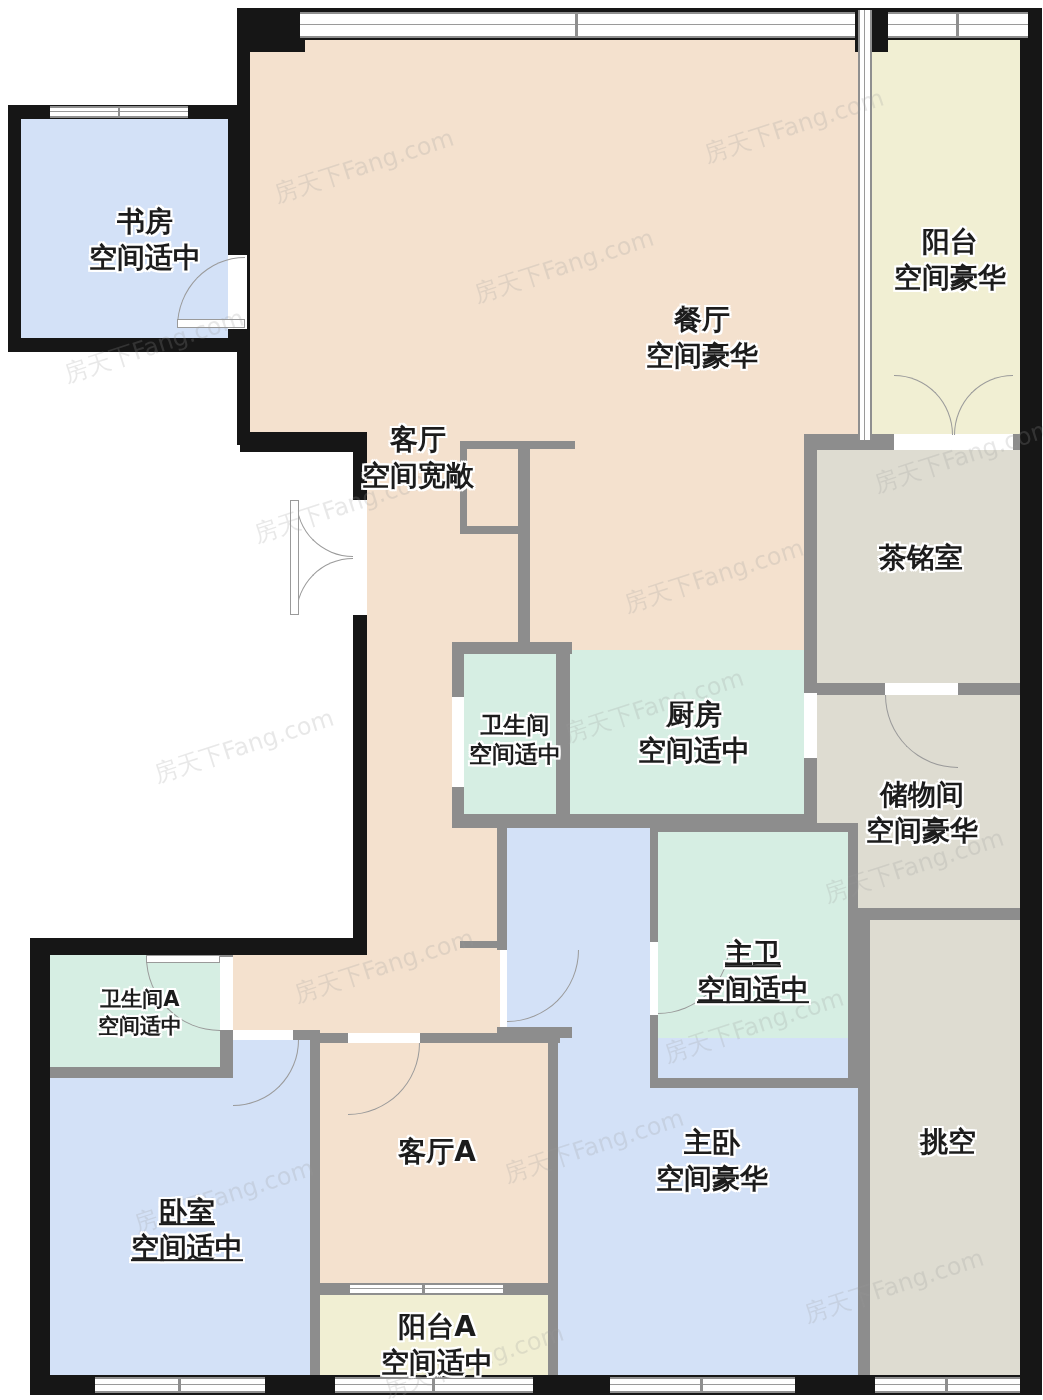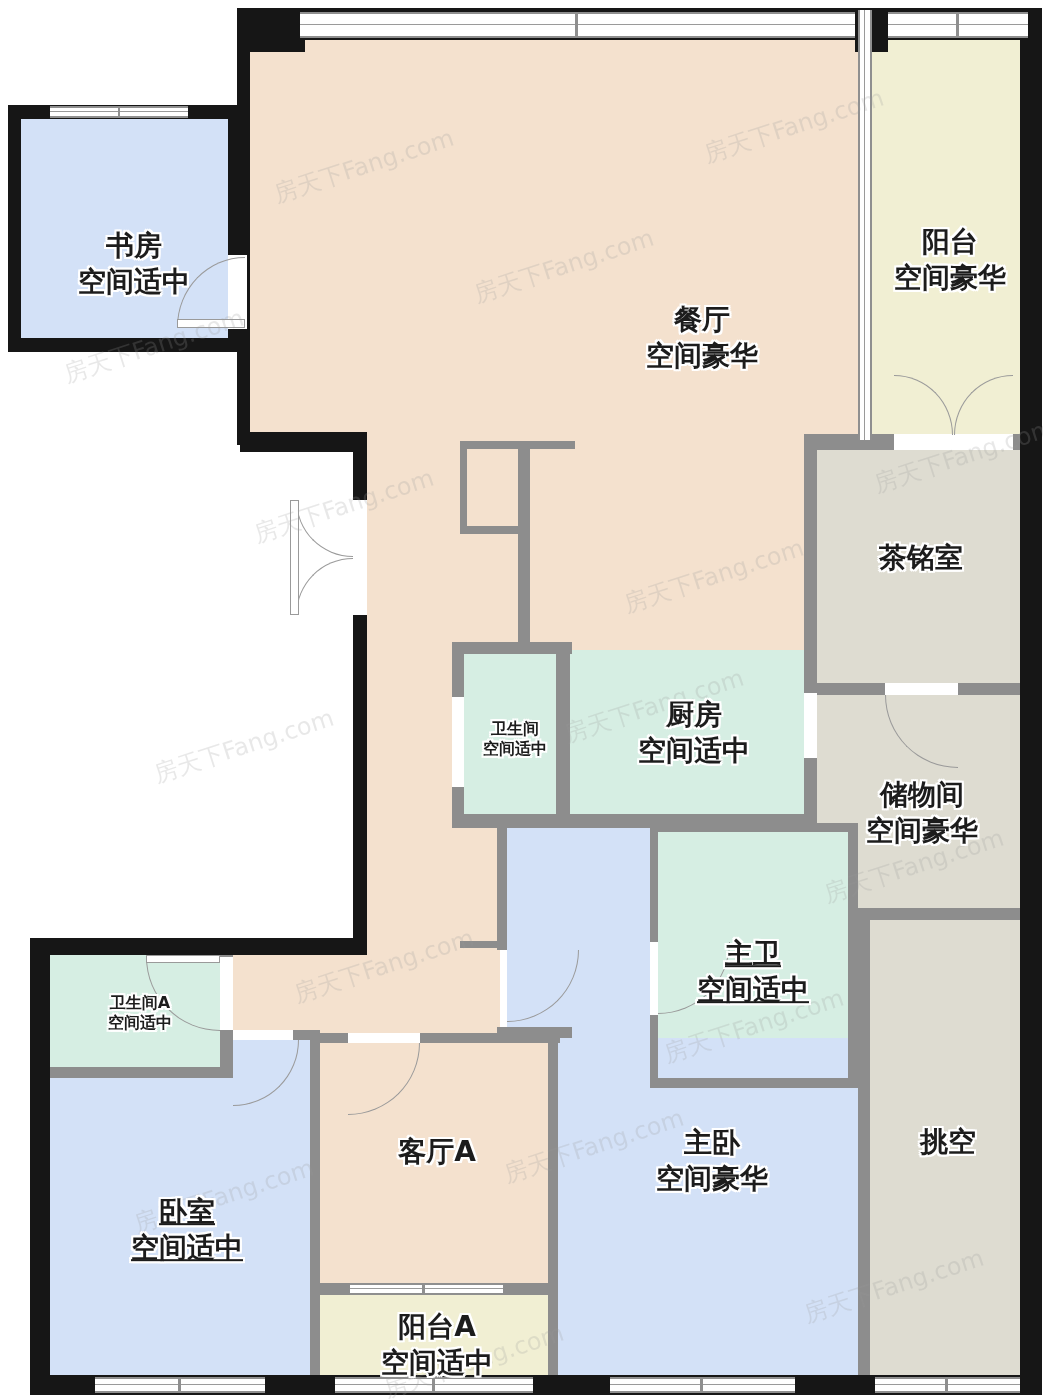--- a/index.html
+++ b/index.html
@@ -31,22 +31,22 @@
   .arc-tl{border-radius:100% 0 0 0;border-bottom:none;border-right:none;}
   .arc-tr{border-radius:0 100% 0 0;border-bottom:none;border-left:none;}
   .leaf{background:#fff;border:1.5px solid #9a9a9a;}
   
   .label{
     transform:translate(-50%,-50%);text-align:center;font-weight:bold;color:#1c1c1c;
     white-space:nowrap;line-height:1.28;font-size:28px;
     text-shadow:-2px -2px 0 #fff,2px -2px 0 #fff,-2px 2px 0 #fff,2px 2px 0 #fff,
                 -2px 0 0 #fff,2px 0 0 #fff,0 -2px 0 #fff,0 2px 0 #fff;
   }
-  .label.sm{font-size:16px;font-family:Liberation Mono, monospace;}
-  .label.md{font-size:16px;}
+  .label.sm{font-size:23px;}
+  .label.md{font-size:21px;}
   .label .l1{display:block;}
   .label .l2{display:block;}
   
   .wm{
     color:#9a9a9a;opacity:.22;font-size:24px;white-space:nowrap;
     transform:rotate(-18deg);pointer-events:none;font-weight:normal;
   }
 </style>
 </head>
 <body>
@@ -181,32 +181,36 @@
   <div class="wm" style="left:150px;top:730px;">房天下Fang.com</div>
   <div class="wm" style="left:560px;top:690px;">房天下Fang.com</div>
   <div class="wm" style="left:820px;top:850px;">房天下Fang.com</div>
   <div class="wm" style="left:290px;top:950px;">房天下Fang.com</div>
   <div class="wm" style="left:660px;top:1010px;">房天下Fang.com</div>
   <div class="wm" style="left:130px;top:1180px;">房天下Fang.com</div>
   <div class="wm" style="left:500px;top:1130px;">房天下Fang.com</div>
   <div class="wm" style="left:800px;top:1270px;">房天下Fang.com</div>
   <div class="wm" style="left:380px;top:1345px;">房天下Fang.com</div>
 
-  <div class="label" style="left:134px;top:240px;margin-top:24px;">
+  <div class="label" style="left:145px;top:240px;">
     <span class="l1">书房</span>
     <span class="l2">空间适中</span>
   </div>
   <div class="label" style="left:702px;top:338px;">
     <span class="l1">餐厅</span>
     <span class="l2">空间豪华</span>
   </div>
   <div class="label" style="left:950px;top:260px;">
     <span class="l1">阳台</span>
     <span class="l2">空间豪华</span>
   </div>
+  <div class="label" style="left:418px;top:458px;">
+    <span class="l1">客厅</span>
+    <span class="l2">空间宽敞</span>
+  </div>
   <div class="label" style="left:921px;top:558px;">
     <span class="l1">茶铭室</span>
   </div>
   <div class="label sm" style="left:515px;top:740px;">
     <span class="l1">卫生间</span>
     <span class="l2">空间适中</span>
   </div>
   <div class="label" style="left:694px;top:733px;">
     <span class="l1">厨房</span>
     <span class="l2">空间适中</span>

